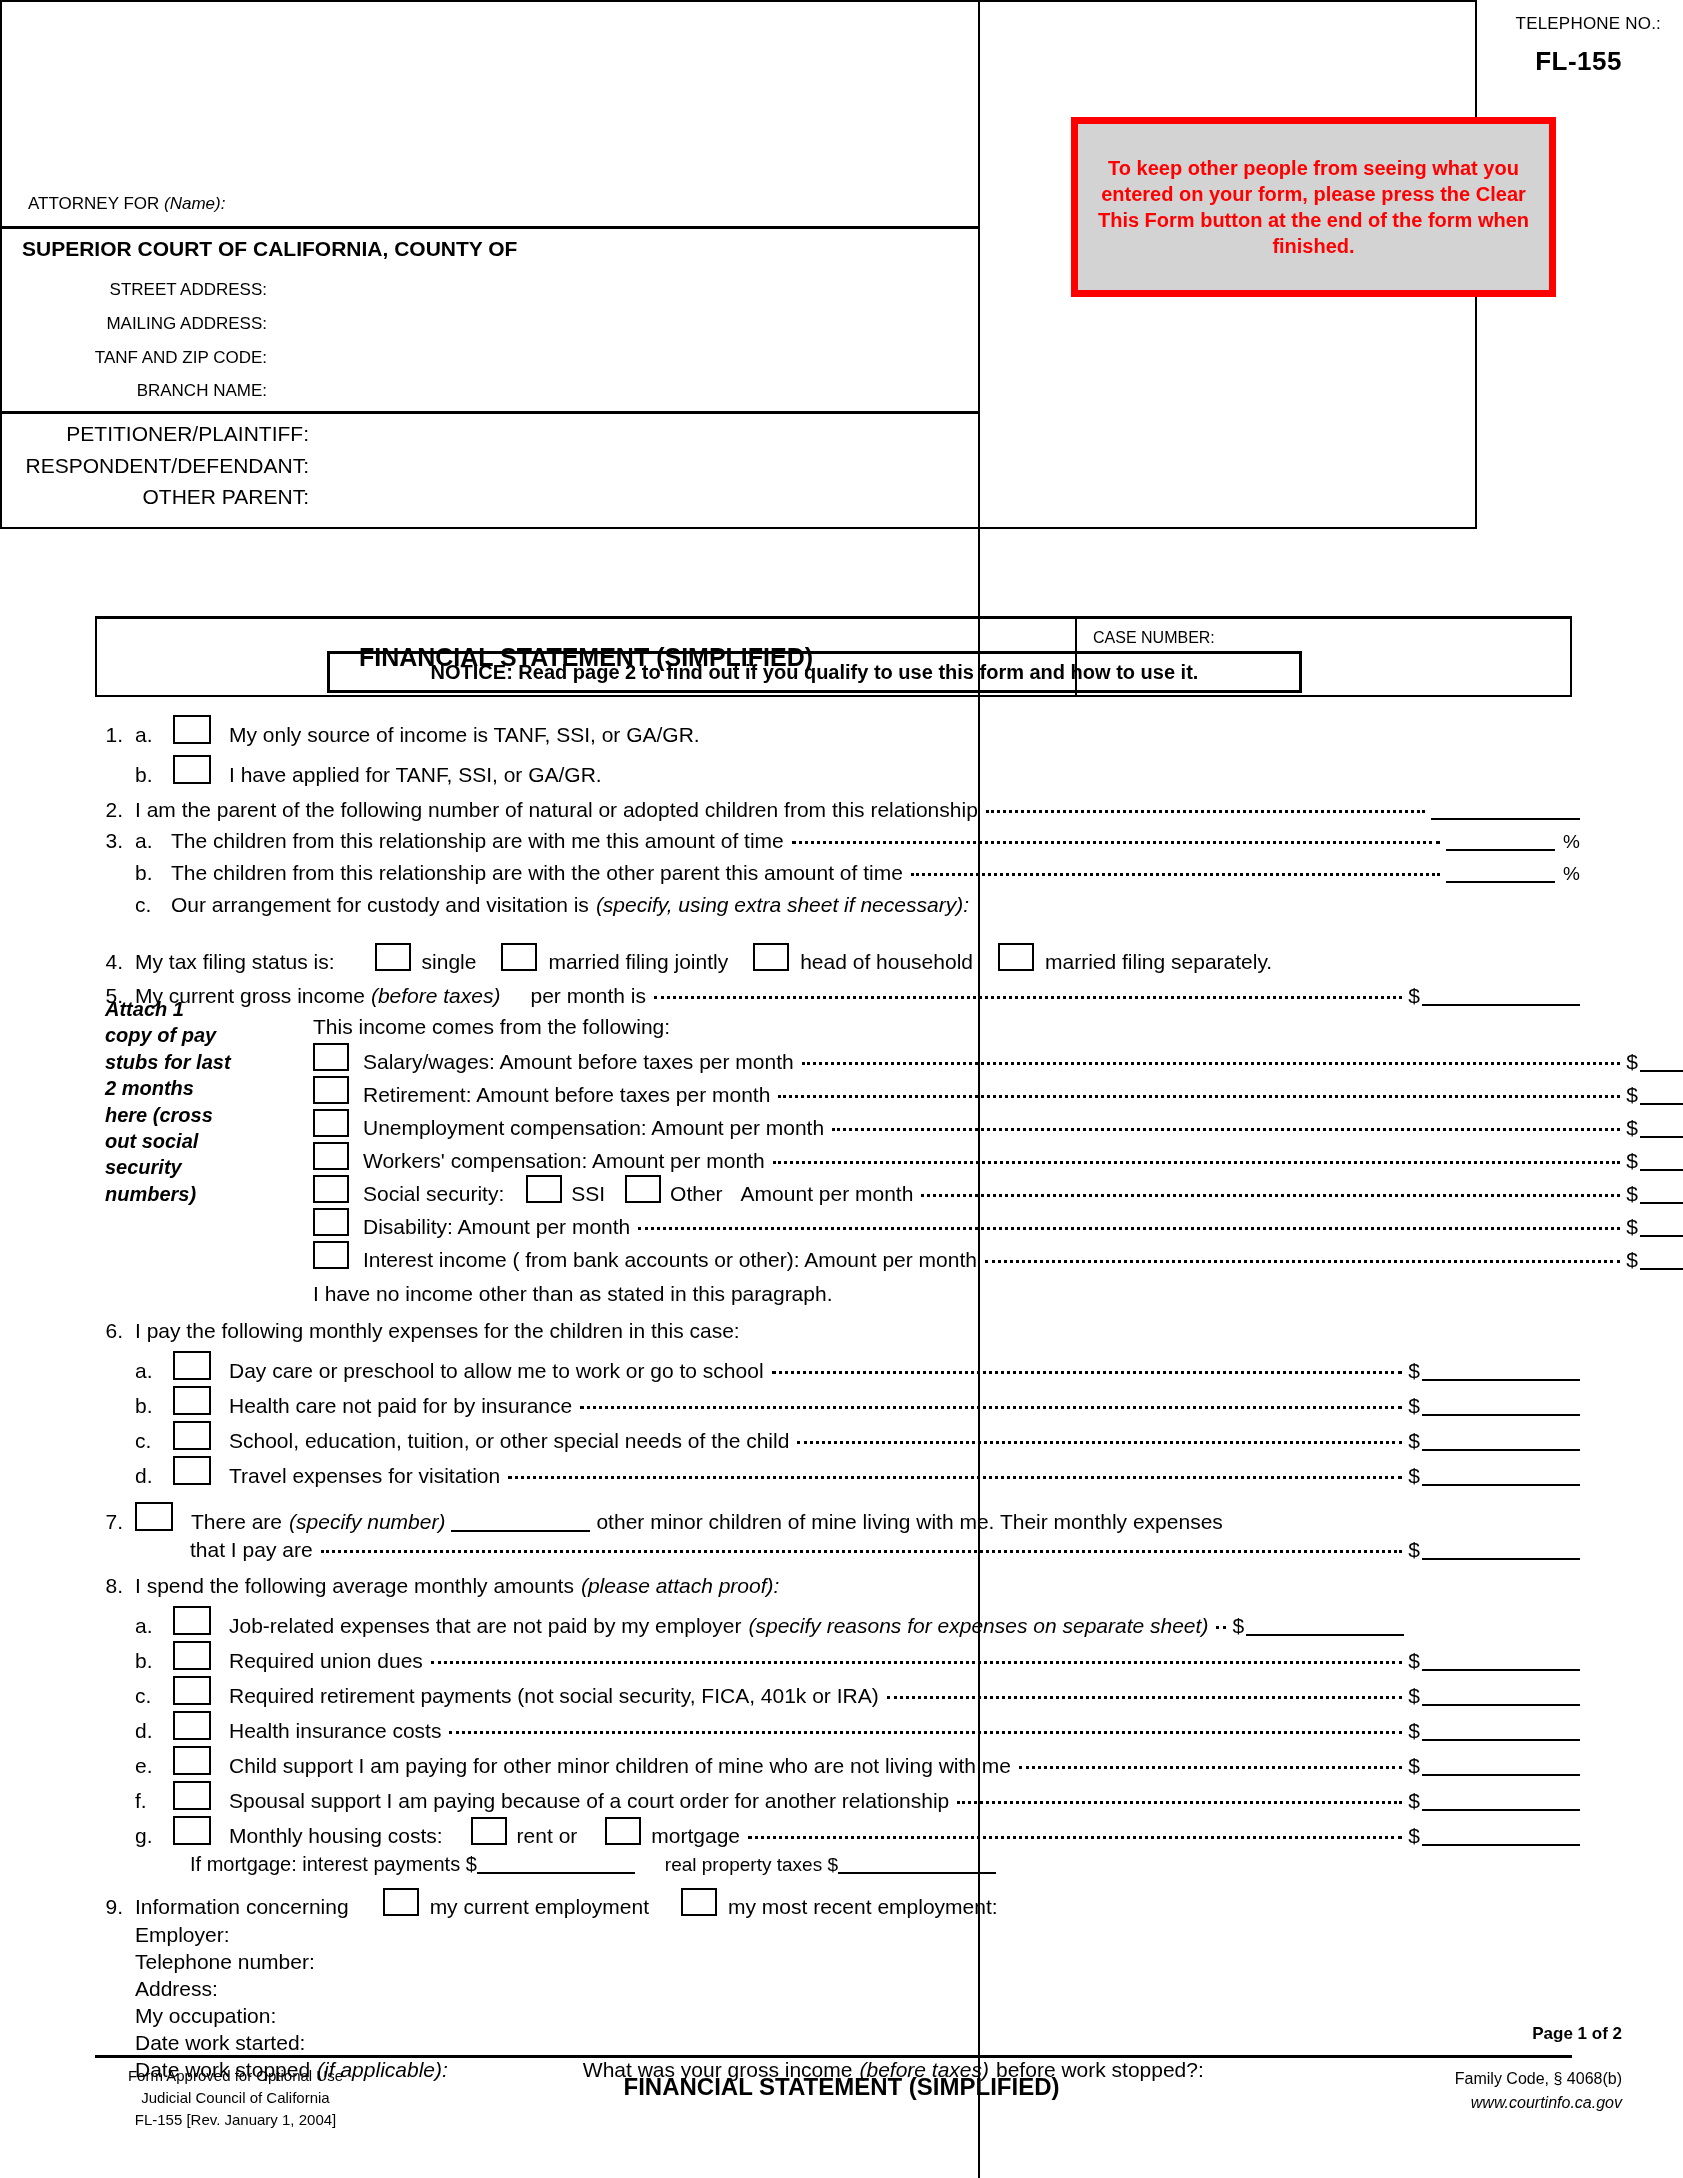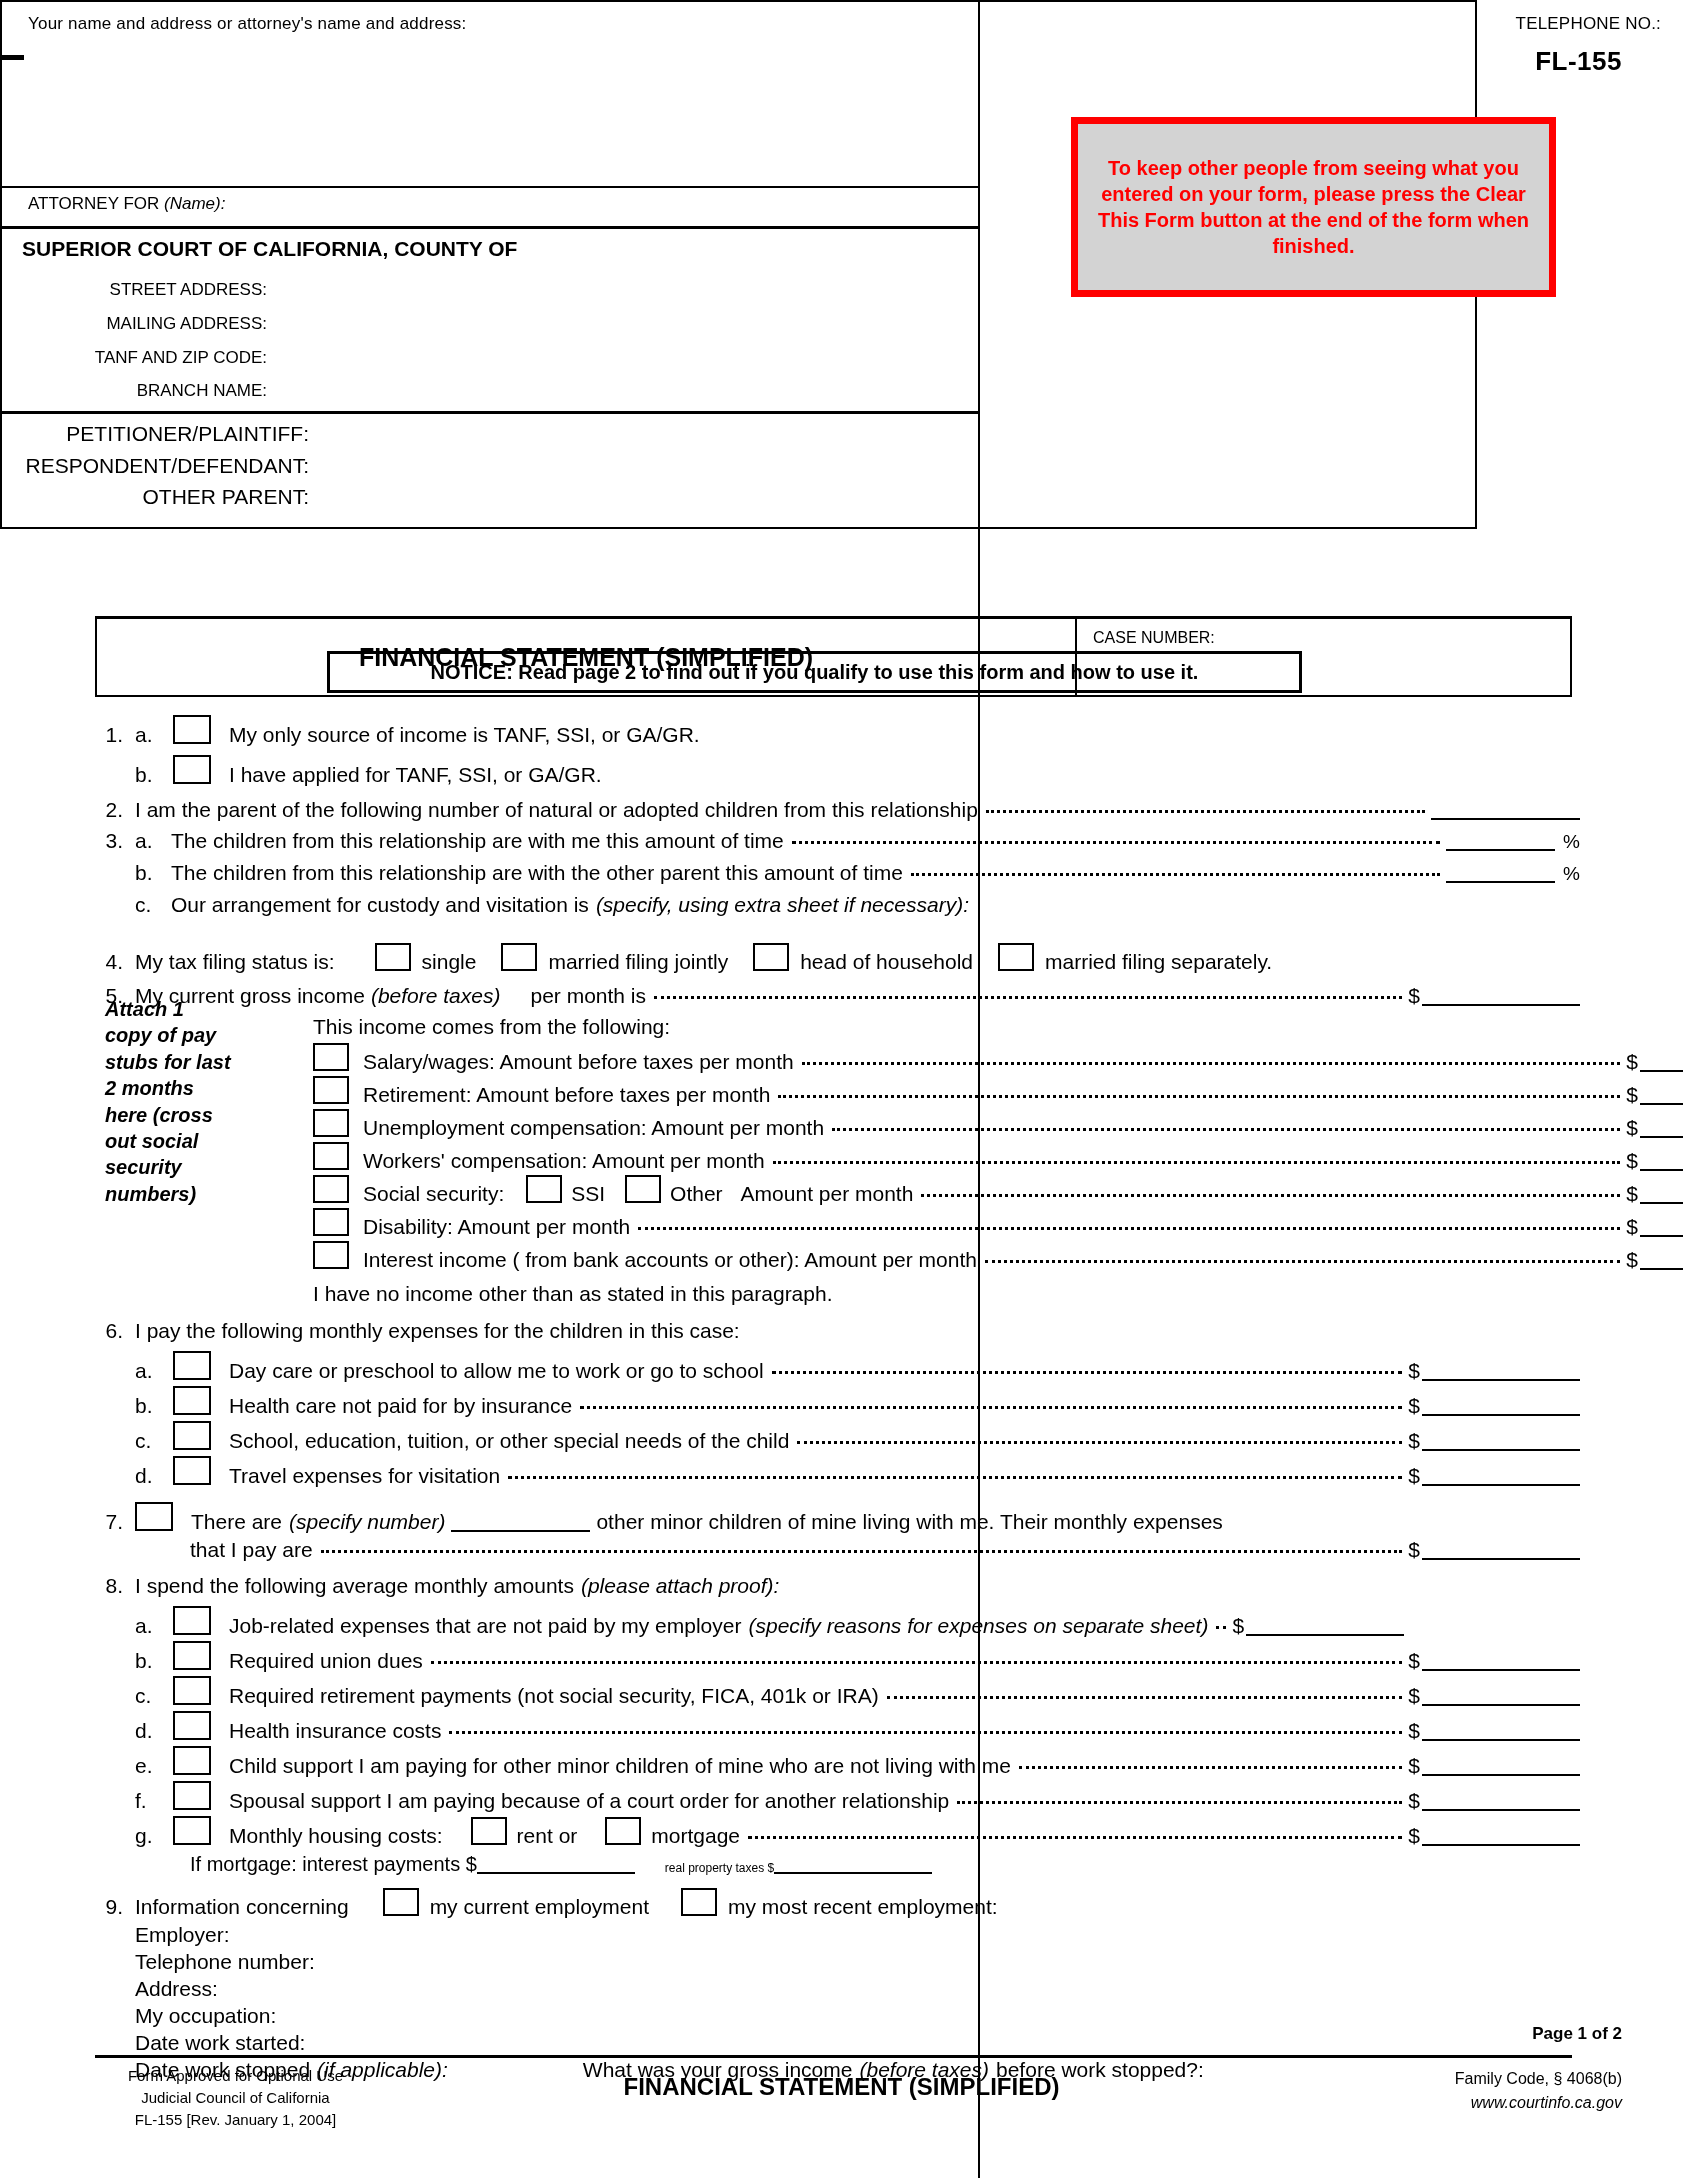--- a/index.html
+++ b/index.html
@@ -210,24 +210,20 @@
 
   <div class="abs" id="formnum">FL-155</div>
 
   <div id="redbox">
     <p>To keep other people from seeing what you entered on your form, please press the Clear This Form button at the end of the form when finished.</p>
   </div>
 
   <div id="caption">
 
     <div id="capLeft">
-      <div id="attyBox">
-        <div class="capCellLabel lbl">Your name and address or attorney's name and address:</div>
-        <div id="attyTick"></div>
-      </div>
       <div id="attyFor">
         <span>ATTORNEY FOR</span>
         <span class="ital">(Name):</span>
       </div>
 
       <div id="courtBox">
         <div id="courtTitle">SUPERIOR COURT OF CALIFORNIA, COUNTY OF</div>
         <div class="courtRow" style="left:10px; top:51px;">STREET ADDRESS:</div>
         <div class="courtRow" style="left:10px; top:85px;">MAILING ADDRESS:</div>
         <div class="courtRow" style="left:10px; top:119px;">TANF AND ZIP CODE:</div>
@@ -566,21 +562,21 @@
       <span class="amt">
         <span class="dollar">$</span>
         <span class="line"></span>
       </span>
     </div>
     <div class="row" style="margin-top:8px;">
       <span class="num"></span>
       <span style="width:55px; flex:0 0 55px;"></span>
       <span class="txt" style="font-size:20px;">If mortgage:  interest payments $</span>
       <span class="rule" style="width:158px; height:18px;"></span>
-      <span class="txt" style="font-size:12px; padding-left:30px;">real property taxes $</span>
+      <span class="txt" style="font-size:19px; padding-left:30px;">real property taxes $</span>
       <span class="rule" style="width:158px; height:18px;"></span>
     </div>
 
     <div class="row" style="margin-top:14px;">
       <span class="num">9.</span>
       <span class="txt">Information concerning</span>
       <span class="cbox cbox-md" style="margin:0 11px 1px 34px;"></span>
       <span class="txt">my current employment</span>
       <span class="cbox cbox-md" style="margin:0 11px 1px 32px;"></span>
       <span class="txt">my most recent employment:</span>

